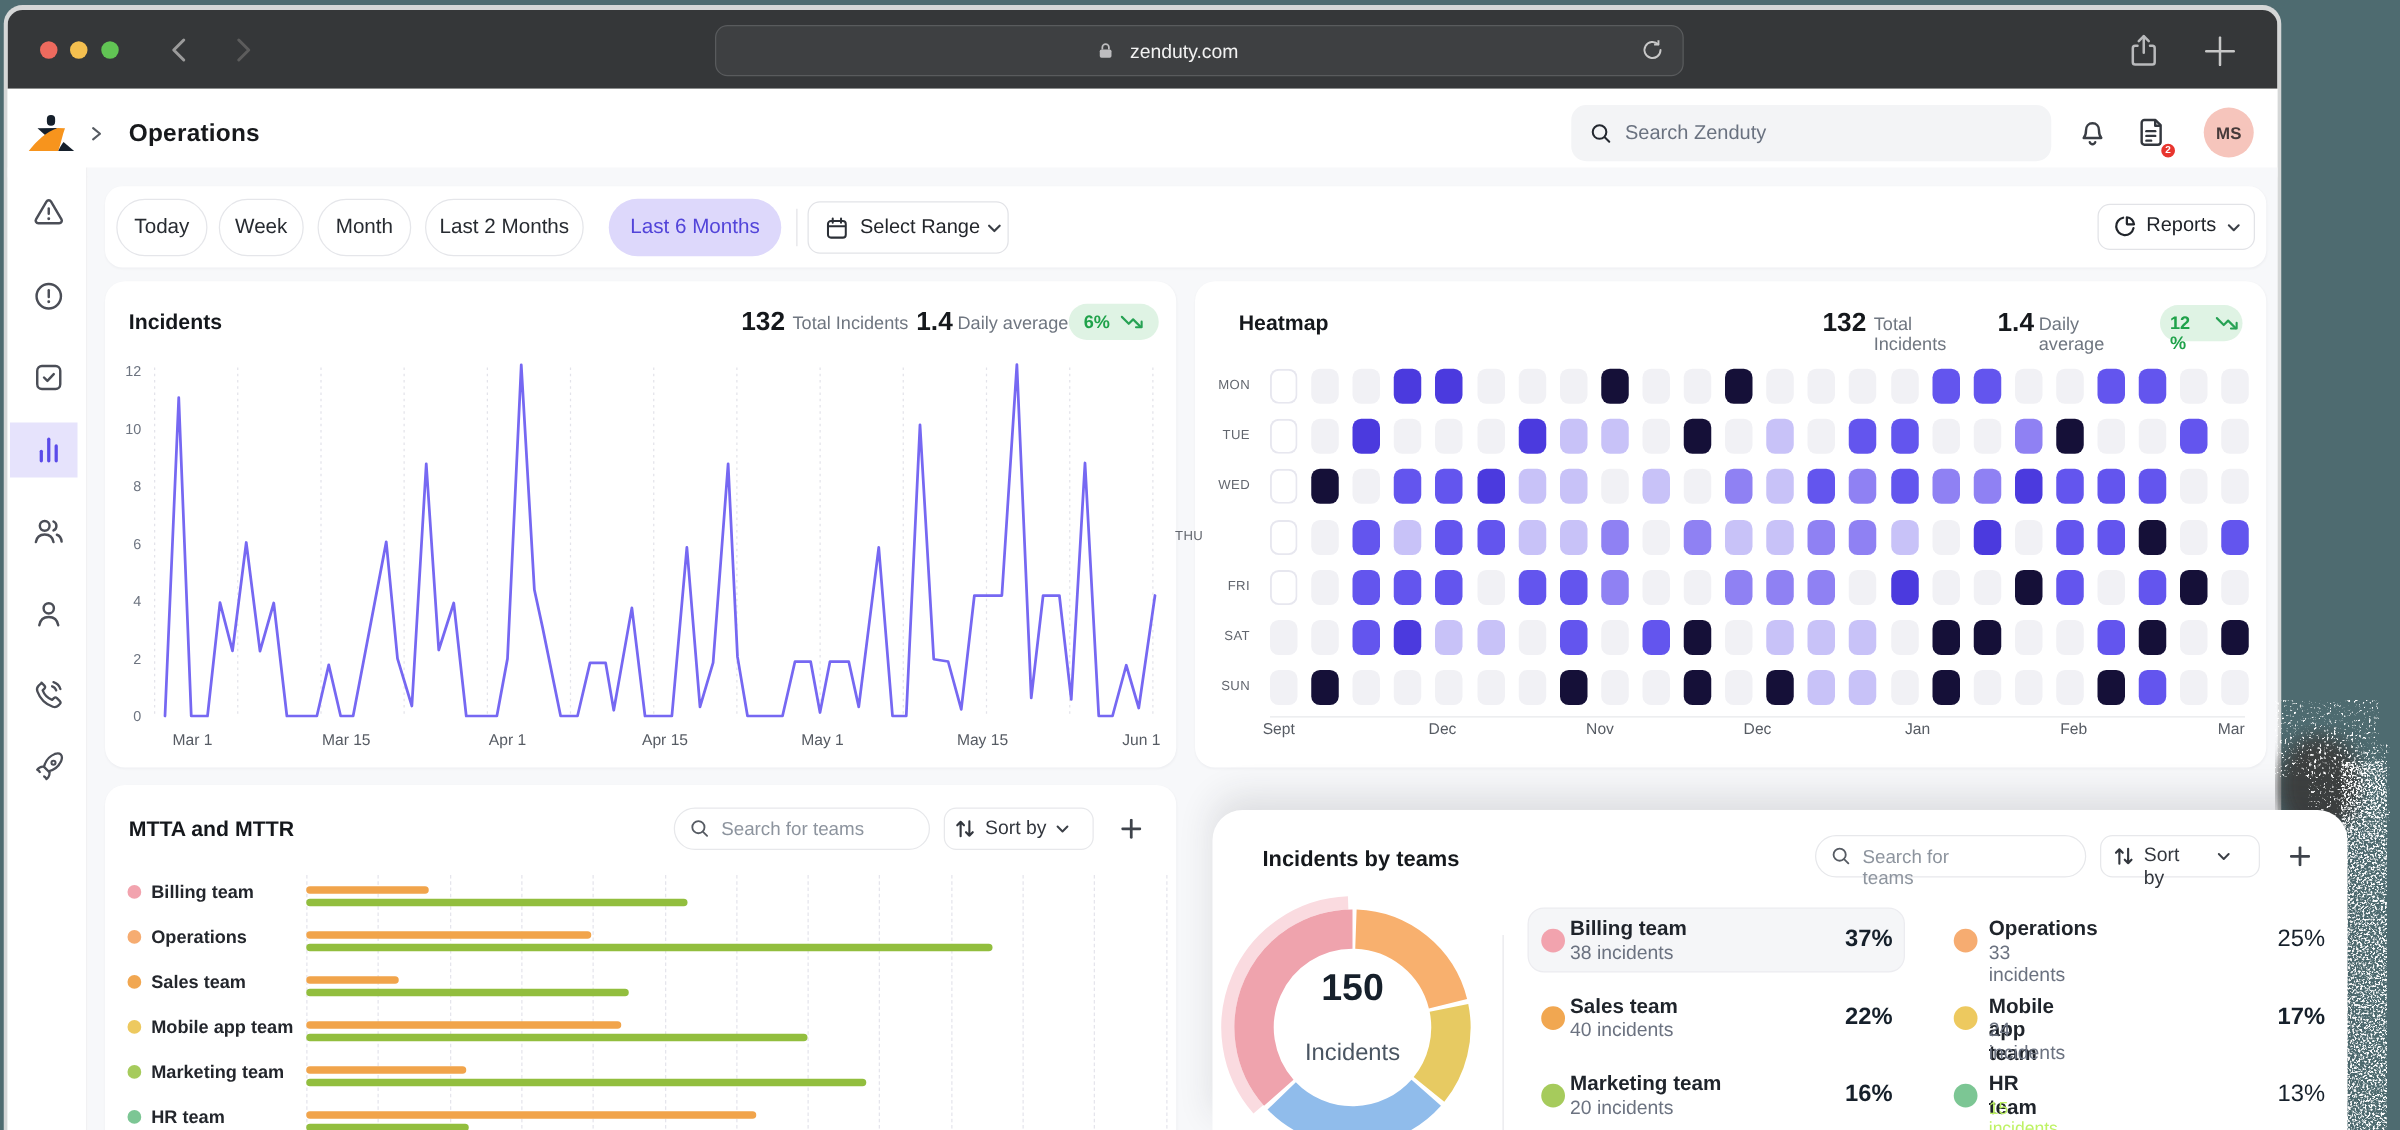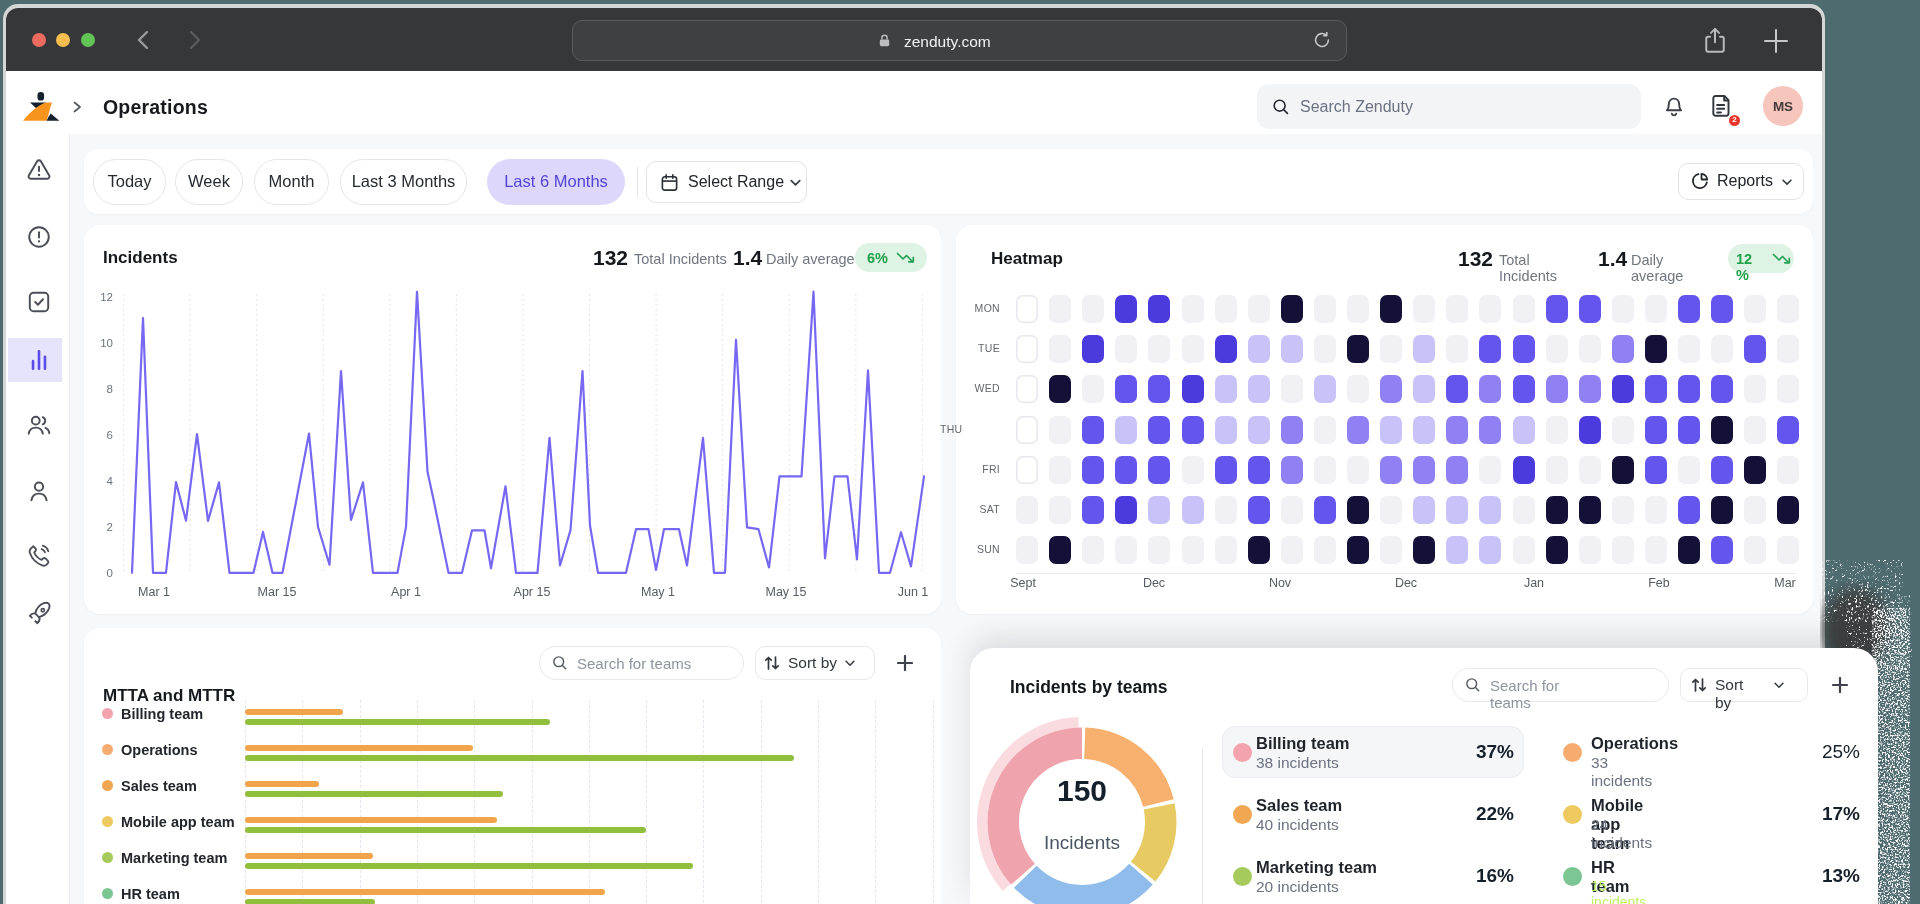--- a/index.html
+++ b/index.html
@@ -124,21 +124,21 @@
 </div>
 <div class="abs" style="left:0;top:0;width:1560px;height:904px;">
 <div class="abs" style="left:84px;top:149px;width:1729px;height:65px;background:#fff;border-radius:14px;box-shadow:0 1px 2px rgba(16,24,40,.04);"></div>
 <div class="abs" style="left:93px;top:159px;width:73px;height:46px;border:1.5px solid #e5e6ea;border-radius:23px;background:#fff;"></div>
       <div class="abs" style="left:93px;top:172px;width:73px;text-align:center;font-size:16.5px;color:#272b31;">Today</div>
 <div class="abs" style="left:175px;top:159px;width:68px;height:46px;border:1.5px solid #e5e6ea;border-radius:23px;background:#fff;"></div>
       <div class="abs" style="left:175px;top:172px;width:68px;text-align:center;font-size:16.5px;color:#272b31;">Week</div>
 <div class="abs" style="left:254px;top:159px;width:75px;height:46px;border:1.5px solid #e5e6ea;border-radius:23px;background:#fff;"></div>
       <div class="abs" style="left:254px;top:172px;width:75px;text-align:center;font-size:16.5px;color:#272b31;">Month</div>
 <div class="abs" style="left:340px;top:159px;width:127px;height:46px;border:1.5px solid #e5e6ea;border-radius:23px;background:#fff;"></div>
-      <div class="abs" style="left:340px;top:172px;width:127px;text-align:center;font-size:16.5px;color:#272b31;">Last 3 Months</div>
+      <div class="abs" style="left:340px;top:172px;width:127px;text-align:center;font-size:16.5px;color:#272b31;">Last 2 Months</div>
 <div class="abs" style="left:487px;top:159px;width:138px;height:46px;border-radius:23px;background:#ddd8fb;"></div>
 <div class="abs" style="left:487px;top:172px;width:138px;text-align:center;font-size:16.5px;font-weight:500;color:#5244d9;">Last 6 Months</div>
 <div class="abs" style="left:637px;top:167px;width:1px;height:30px;background:#e3e4e8;"></div>
 <div class="abs" style="left:646px;top:161px;width:161px;height:42px;border:1.5px solid #e2e3e7;border-radius:10px;background:#fff;"></div>
 <svg width="19" height="19" viewBox="0 0 20 20" style="position:absolute;left:660px;top:173px">
         <rect x="2.5" y="4" width="15" height="14" rx="2.5" fill="none" stroke="#2b2f36" stroke-width="1.7"></rect>
         <line x1="2.5" y1="8.5" x2="17.5" y2="8.5" stroke="#2b2f36" stroke-width="1.7"></line>
         <line x1="6.5" y1="2" x2="6.5" y2="5.5" stroke="#2b2f36" stroke-width="1.7" stroke-linecap="round"></line>
         <line x1="13.5" y1="2" x2="13.5" y2="5.5" stroke="#2b2f36" stroke-width="1.7" stroke-linecap="round"></line>
       </svg>
@@ -388,21 +388,21 @@
 <div style="position:absolute;left:940px;top:543.2px;width:60px;text-align:right;font-size:10.5px;color:#62666e;letter-spacing:.3px;">SUN</div>
 <div class="abs" style="left:1016px;top:573px;width:780px;height:1px;background:#e8e9ec;"></div>
 <div style="position:absolute;left:983px;top:576px;width:80px;text-align:center;font-size:12.5px;color:#565b63;">Sept</div>
 <div style="position:absolute;left:1114px;top:576px;width:80px;text-align:center;font-size:12.5px;color:#565b63;">Dec</div>
 <div style="position:absolute;left:1240px;top:576px;width:80px;text-align:center;font-size:12.5px;color:#565b63;">Nov</div>
 <div style="position:absolute;left:1366px;top:576px;width:80px;text-align:center;font-size:12.5px;color:#565b63;">Dec</div>
 <div style="position:absolute;left:1494px;top:576px;width:80px;text-align:center;font-size:12.5px;color:#565b63;">Jan</div>
 <div style="position:absolute;left:1619px;top:576px;width:80px;text-align:center;font-size:12.5px;color:#565b63;">Feb</div>
 <div style="position:absolute;left:1745px;top:576px;width:80px;text-align:center;font-size:12.5px;color:#565b63;">Mar</div>
 <div class="abs" style="left:84px;top:628px;width:857px;height:276px;background:#fff;border-radius:16px 16px 0 0;box-shadow:0 1px 2px rgba(16,24,40,.04);"></div>
-<div class="abs" style="left:103px;top:654px;font-size:17px;font-weight:700;color:#15181c;margin-top:32px;">MTTA and MTTR</div>
+<div class="abs" style="left:103px;top:654px;font-size:17px;font-weight:700;color:#15181c;">MTTA and MTTR</div>
 <div class="abs" style="left:539px;top:646px;width:205px;height:34px;border:1.5px solid #e7e8eb;border-radius:17px;background:#fff;"></div>
 <svg width="17" height="17" viewBox="0 0 22 22" style="position:absolute;left:551px;top:654px">
         <circle cx="10" cy="10" r="6.3" fill="none" stroke="#565b63" stroke-width="1.9"></circle>
         <line x1="14.8" y1="14.8" x2="19" y2="19" stroke="#565b63" stroke-width="1.9" stroke-linecap="round"></line>
       </svg>
 <div class="abs" style="left:577px;top:655px;font-size:15px;color:#8d949e;">Search for teams</div>
 <div class="abs" style="left:755px;top:646px;width:120px;height:34px;border:1.5px solid #e7e8eb;border-radius:10px;background:#fff;"></div>
 <svg width="18" height="18" viewBox="0 0 18 18" style="position:absolute;left:763px;top:654px">
         <path d="M5.5 15V3.5M5.5 3.5 2.8 6.2M5.5 3.5l2.7 2.7" fill="none" stroke="#33373e" stroke-width="1.7" stroke-linecap="round" stroke-linejoin="round"></path>
         <path d="M12.5 3v11.5M12.5 14.5l-2.7-2.7M12.5 14.5l2.7-2.7" fill="none" stroke="#33373e" stroke-width="1.7" stroke-linecap="round" stroke-linejoin="round"></path>
@@ -519,14 +519,14 @@
 <div style="position:absolute;left:1591px;top:734px;font-size:16.5px;font-weight:600;color:#1f242b;">Operations</div>
 <div style="position:absolute;left:1591px;top:754px;font-size:15.5px;color:#6b7280;">33 incidents</div>
 <div style="position:absolute;left:1780px;top:741px;width:80px;text-align:right;font-size:19px;font-weight:400;color:#16202b;">25%</div>
 <div style="position:absolute;left:1563px;top:805px;width:19px;height:19px;border-radius:50%;background:#edc95f;"></div>
 <div style="position:absolute;left:1591px;top:796px;font-size:16.5px;font-weight:600;color:#1f242b;">Mobile app team</div>
 <div style="position:absolute;left:1591px;top:816px;font-size:15.5px;color:#6b7280;">24 incidents</div>
 <div style="position:absolute;left:1780px;top:803px;width:80px;text-align:right;font-size:19px;font-weight:700;color:#16202b;">17%</div>
 <div style="position:absolute;left:1563px;top:867px;width:19px;height:19px;border-radius:50%;background:#7cc694;"></div>
 <div style="position:absolute;left:1591px;top:858px;font-size:16.5px;font-weight:600;color:#1f242b;">HR team</div>
 <div style="position:absolute;left:1591px;top:878px;font-size:14px;color:#bef264;">15 incidents</div>
-<div style="position:absolute;left:1780px;top:865px;width:80px;text-align:right;font-size:19px;font-weight:700;color:#16202b;">13%</div>
+<div style="position:absolute;left:1780px;top:865px;width:80px;text-align:right;font-size:19px;font-weight:400;color:#16202b;">13%</div>
 </div>
 </div>
 </body></html>

